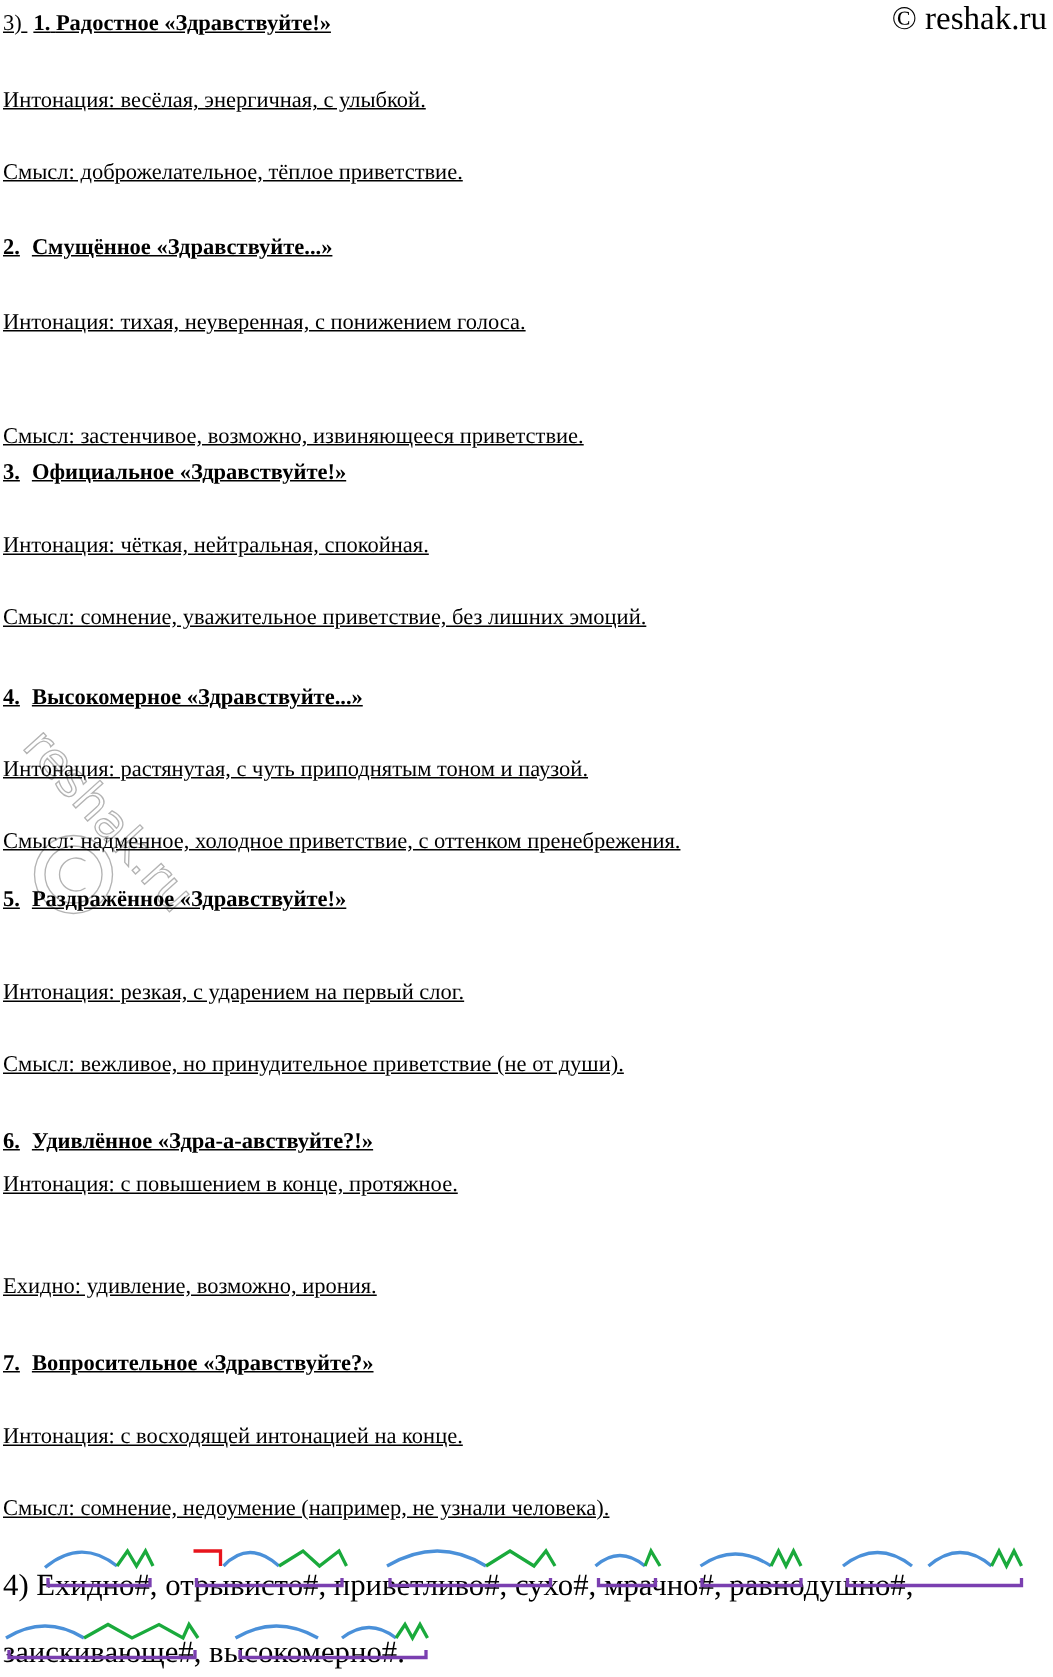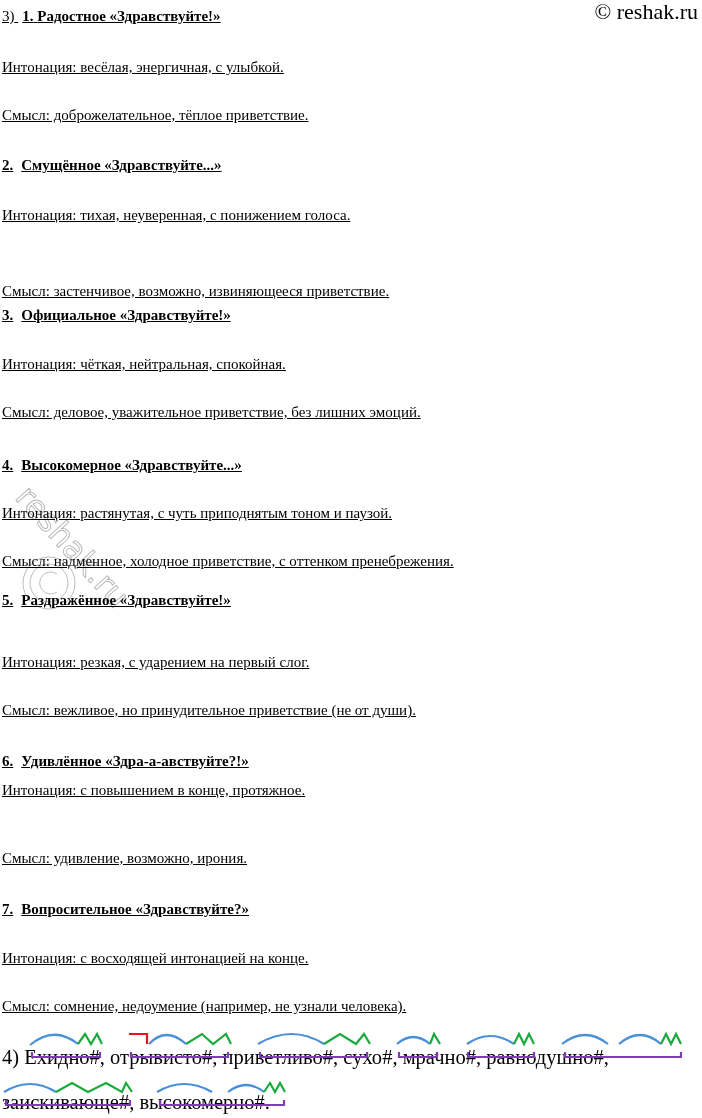--- a/index.html
+++ b/index.html
@@ -93,39 +93,39 @@
 <div class="line heading" style="top:153px;">
   <span class="num">2.</span><span>Смущённое «Здравствуйте...»</span>
 </div>
 <div class="line" style="top:203px;">Интонация: тихая, неуверенная, с понижением голоса.</div>
 <div class="line" style="top:251px;margin-top:28px;">Смысл: застенчивое, возможно, извиняющееся приветствие.</div>
 
 <div class="line heading" style="top:303px;">
   <span class="num">3.</span><span>Официальное «Здравствуйте!»</span>
 </div>
 <div class="line" style="top:352px;">Интонация: чёткая, нейтральная, спокойная.</div>
-<div class="line" style="top:400px;">Смысл: деловое, уважительное приветствие, без лишних эмоций.</div>
+<div class="line" style="top:400px;">Смысл: сомнение, уважительное приветствие, без лишних эмоций.</div>
 
 <div class="line heading" style="top:453px;">
   <span class="num">4.</span><span>Высокомерное «Здравствуйте...»</span>
 </div>
 <div class="line" style="top:501px;">Интонация: растянутая, с чуть приподнятым тоном и паузой.</div>
 <div class="line" style="top:549px;">Смысл: надменное, холодное приветствие, с оттенком пренебрежения.</div>
 
 <div class="line heading" style="top:588px;">
   <span class="num">5.</span><span>Раздражённое «Здравствуйте!»</span>
 </div>
 <div class="line" style="top:650px;">Интонация: резкая, с ударением на первый слог.</div>
 <div class="line" style="top:698px;">Смысл: вежливое, но принудительное приветствие (не от души).</div>
 
 <div class="line heading" style="top:749px;">
   <span class="num">6.</span><span>Удивлённое «Здра-а-авствуйте?!»</span>
 </div>
 <div class="line" style="top:778px;">Интонация: с повышением в конце, протяжное.</div>
-<div class="line" style="top:846px;">Смысл: удивление, возможно, ирония.</div>
+<div class="line" style="top:846px;">Ехидно: удивление, возможно, ирония.</div>
 
 <div class="line heading" style="top:897px;">
   <span class="num">7.</span><span>Вопросительное «Здравствуйте?»</span>
 </div>
 <div class="line" style="top:946px;">Интонация: с восходящей интонацией на конце.</div>
 <div class="line" style="top:994px;">Смысл: сомнение, недоумение (например, не узнали человека).</div>
 
 <div class="morph-line" style="top:1045px;">
   <span>4)</span>
   <span class="word"><span>Ехидно</span><span>#</span></span><span style="white-space:pre;">, </span><span class="word"><span>отрывисто</span><span>#</span></span><span style="white-space:pre;">, </span><span class="word"><span>приветливо</span><span>#</span></span><span style="white-space:pre;">, </span><span class="word"><span>сухо</span><span>#</span></span><span style="white-space:pre;">, </span><span class="word"><span>мрачно</span><span>#</span></span><span style="white-space:pre;">, </span><span class="word"><span>равнодушно</span><span>#</span></span><span>,</span>

